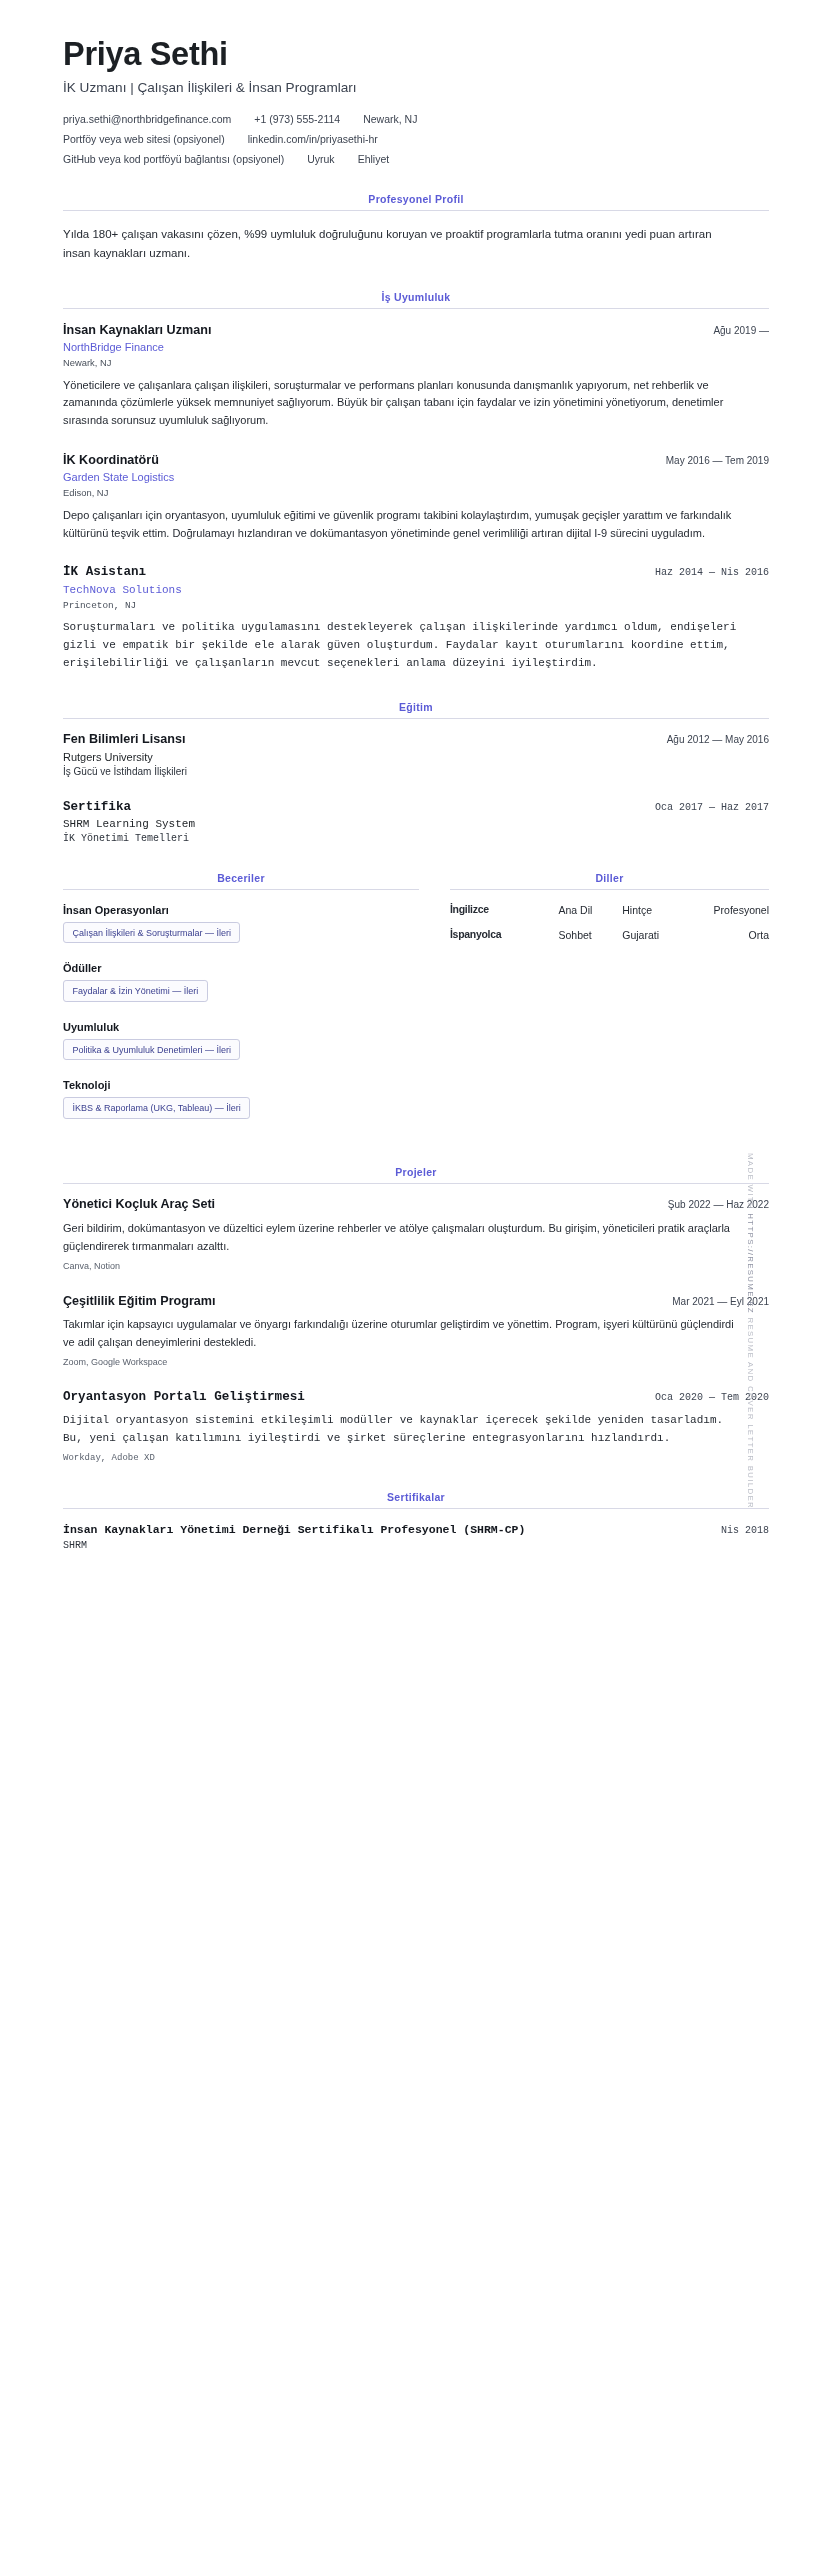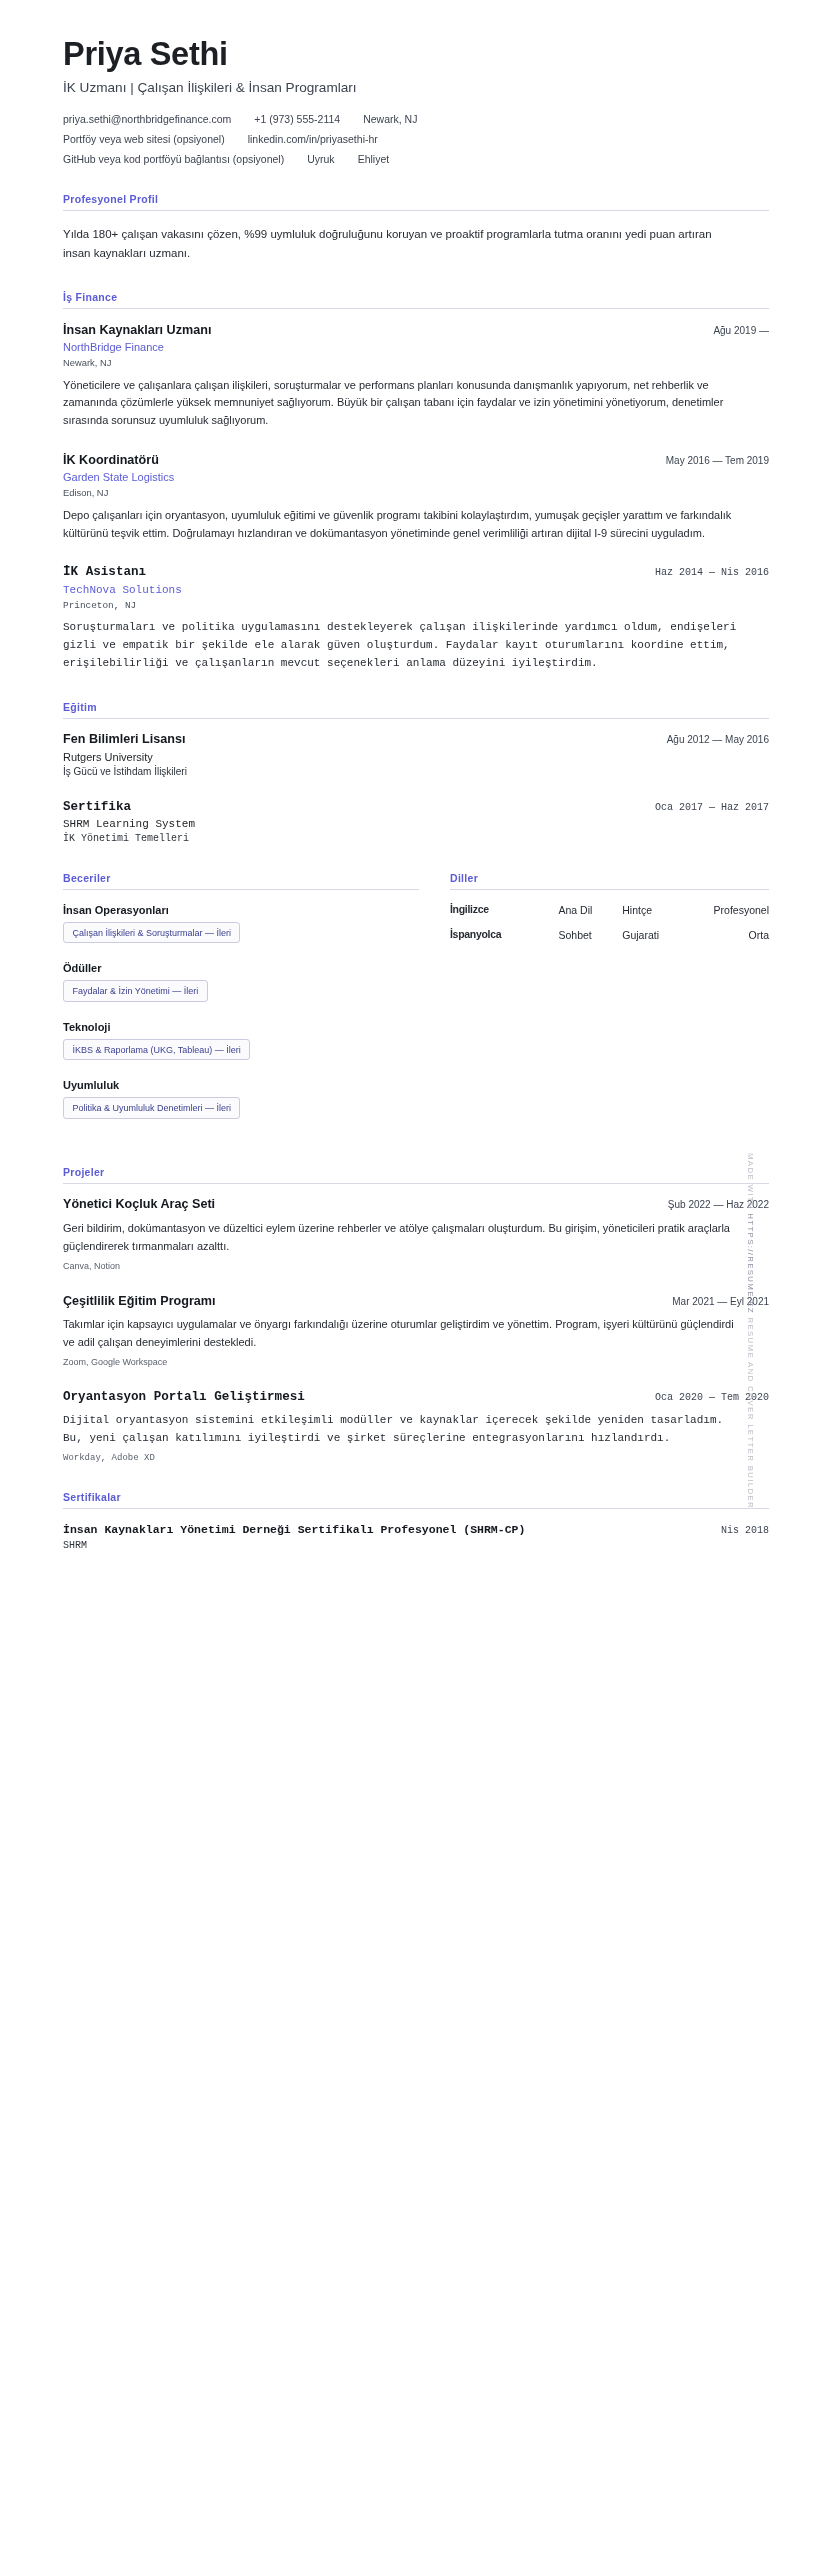--- a/index.html
+++ b/index.html
@@ -51,20 +51,21 @@
   
   .section { margin-top: 28px; }
   .section-title {
     color: #5b5bd6;
     font-size: 10.5px;
     font-weight: bold;
     letter-spacing: 0.3px;
     padding-bottom: 5.2px;
     border-bottom: 1px solid #d8d9e6;
     margin-bottom: 13.6px;
+    text-align: center;
   }
   .summary-text {
     font-size: 11.5px;
     line-height: 1.65;
     color: #262b33;
     max-width: 676px;
   }
 
   
   .entry { margin-bottom: 23px; }
@@ -220,21 +221,21 @@
       <span class="c-item">Ehliyet</span>
     </div>
   </div>
 
   <div class="section">
     <div class="section-title">Profesyonel Profil</div>
     <div class="summary-text">Yılda 180+ çalışan vakasını çözen, %99 uymluluk doğruluğunu koruyan ve proaktif programlarla tutma oranını yedi puan artıran insan kaynakları uzmanı.</div>
   </div>
 
   <div class="section">
-    <div class="section-title">İş Finance</div>
+    <div class="section-title">İş Uyumluluk</div>
 
     <div class="entry">
       <div class="entry-head">
         <div class="entry-title">İnsan Kaynakları Uzmanı</div>
         <div class="entry-date">Ağu 2019 —</div>
       </div>
       <div class="entry-org">NorthBridge Finance</div>
       <div class="entry-loc">Newark, NJ</div>
       <div class="entry-desc">Yöneticilere ve çalışanlara çalışan ilişkileri, soruşturmalar ve performans planları konusunda danışmanlık yapıyorum, net rehberlik ve zamanında çözümlerle yüksek memnuniyet sağlıyorum. Büyük bir çalışan tabanı için faydalar ve izin yönetimini yönetiyorum, denetimler sırasında sorunsuz uyumluluk sağlıyorum.</div>
     </div>
@@ -293,27 +294,27 @@
           <div class="skill-group-label">İnsan Operasyonları</div>
           <span class="chip">Çalışan İlişkileri &amp; Soruşturmalar — İleri</span>
         </div>
 
         <div class="skill-group">
           <div class="skill-group-label">Ödüller</div>
           <span class="chip">Faydalar &amp; İzin Yönetimi — İleri</span>
         </div>
 
         <div class="skill-group">
+          <div class="skill-group-label">Uyumluluk</div>
+          <span class="chip">Politika &amp; Uyumluluk Denetimleri — İleri</span>
+        </div>
+
+        <div class="skill-group">
           <div class="skill-group-label">Teknoloji</div>
           <span class="chip">İKBS &amp; Raporlama (UKG, Tableau) — İleri</span>
-        </div>
-
-        <div class="skill-group">
-          <div class="skill-group-label">Uyumluluk</div>
-          <span class="chip">Politika &amp; Uyumluluk Denetimleri — İleri</span>
         </div>
       </div>
 
       <div class="col-right">
         <div class="section-title">Diller</div>
         <table class="lang-table">
           <tbody>
                 <tr>
             <td class="name">İngilizce</td>
             <td class="lvl">Ana Dil</td>

